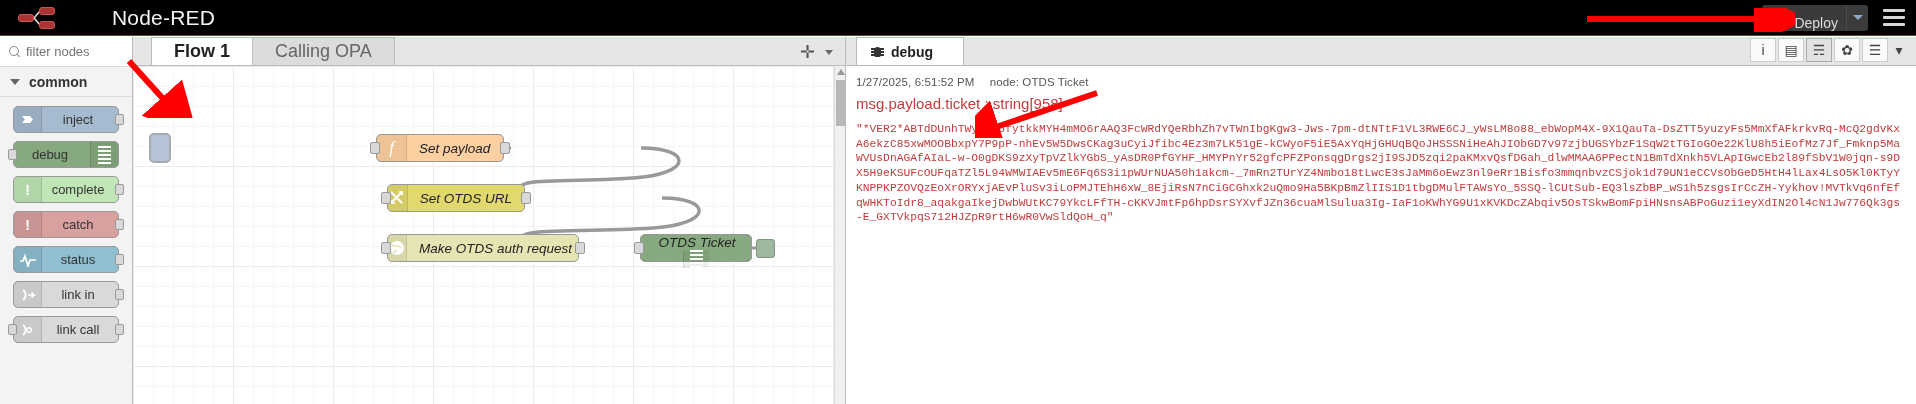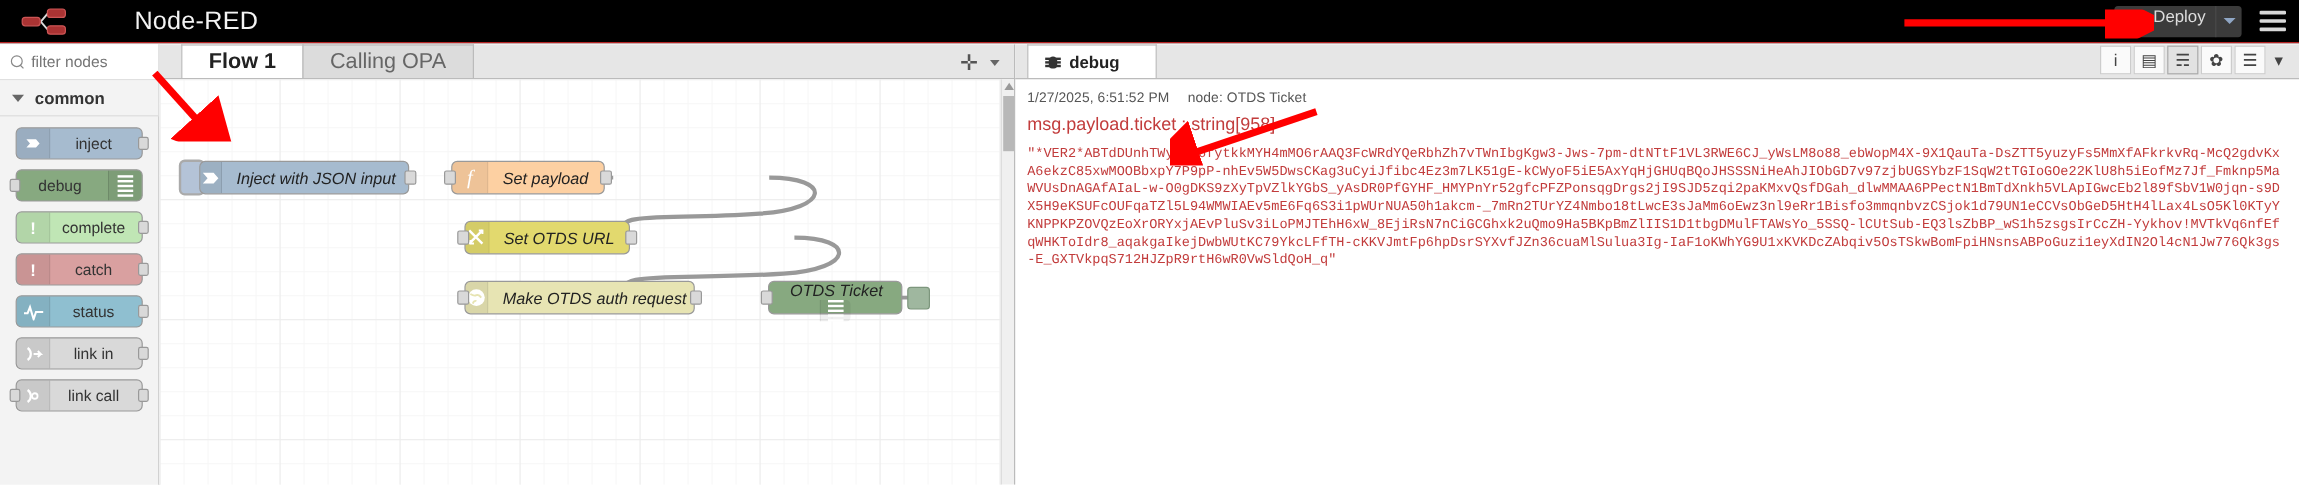--- a/index.html
+++ b/index.html
@@ -25,21 +25,21 @@
   .brand-logo .nd.b { width:16px; height:8px; left:21px; top:0px; }
   .brand-logo .nd.c { width:16px; height:8px; left:21px; top:14px; }
   .brand-logo svg { position:absolute; left:0; top:0; }
   .brand-title {
     color:#f3f3f3; font-size:21px; letter-spacing:.2px; font-weight:400;margin-left:46px;
   }
   .header-right {
     margin-left:auto; display:flex; align-items:center; height:36px;
   }
   .deploy-btn {
-    display:flex; align-items:flex-start; height:26px; background:#3b3b3b;
+    display:flex; align-items:flex-end; height:26px; background:#3b3b3b;
     border-radius:3px; margin-right:4px; cursor:pointer;
   }
   .deploy-icon { width:30px; height:26px; position:relative; }
   .deploy-icon i {
     position:absolute; background:#8d8d8d; border-radius:1px; display:block;
   }
   .deploy-icon i.a { width:10px; height:4px; left:4px; top:11px; }
   .deploy-icon i.b { width:10px; height:4px; left:16px; top:6px; }
   .deploy-icon i.c { width:10px; height:4px; left:16px; top:16px; }
   .deploy-label { color:#ddd; font-size:14px; padding:0 8px 0 2px; }
@@ -400,29 +400,20 @@
         <path d="M348 82 L378 82" stroke="#999" stroke-width="3" fill="none"></path>
 
         <path d="M508 82 C 560 82, 560 108, 500 112 C 420 118, 372 108, 390 132" stroke="#999" stroke-width="3.5" fill="none"></path>
 
         <path d="M529 132 C 580 132, 580 158, 520 162 C 430 168, 372 158, 390 182" stroke="#999" stroke-width="3.5" fill="none"></path>
 
         <path d="M583 182 L638 182" stroke="#999" stroke-width="3" fill="none"></path>
       </svg>
 
       <div class="selbox" style="left:16px; top:67px;"></div>
-      <div class="fnode" style="left:33px; top:68px; width:175px; background:#a6bbcf;">
-        <div class="ibox">
-          <svg width="17" height="17" viewBox="0 0 17 17">
-              <path d="M2 4 h9 l4 4.5 l-4 4.5 h-9 l4-4.5 z" fill="#fff"></path>
-            </svg>
-        </div>
-        <div class="flabel">Inject with JSON input</div>
-        <span class="fport pout"></span>
-      </div>
 
       <div class="fnode" style="left:243px; top:68px; width:128px; background:#fdd0a2;">
         <div class="ibox">
           <span style="font-family:'Liberation Serif',serif; font-style:italic; font-size:17px;">f</span>
         </div>
         <div class="flabel">Set payload</div>
         <span class="fport pin"></span>
         <span class="fport pout"></span>
       </div>
 

